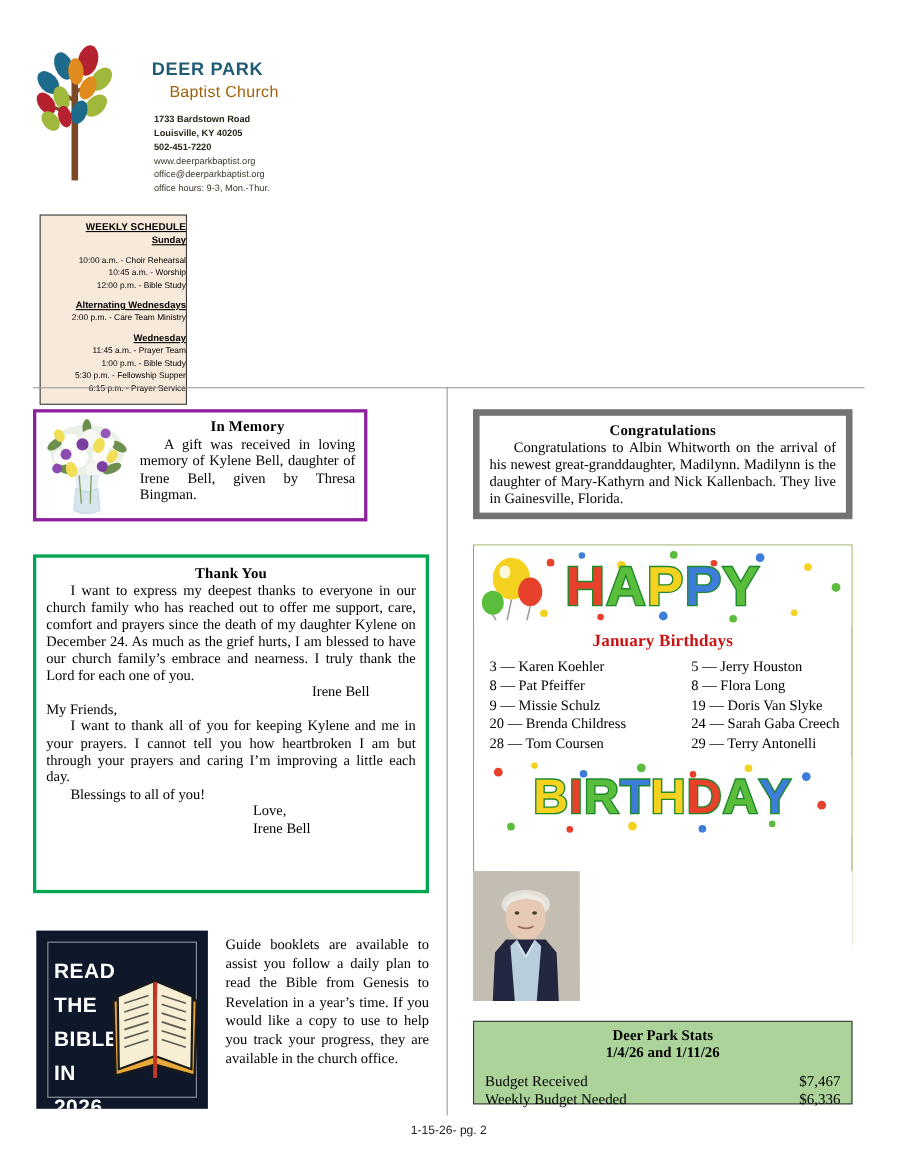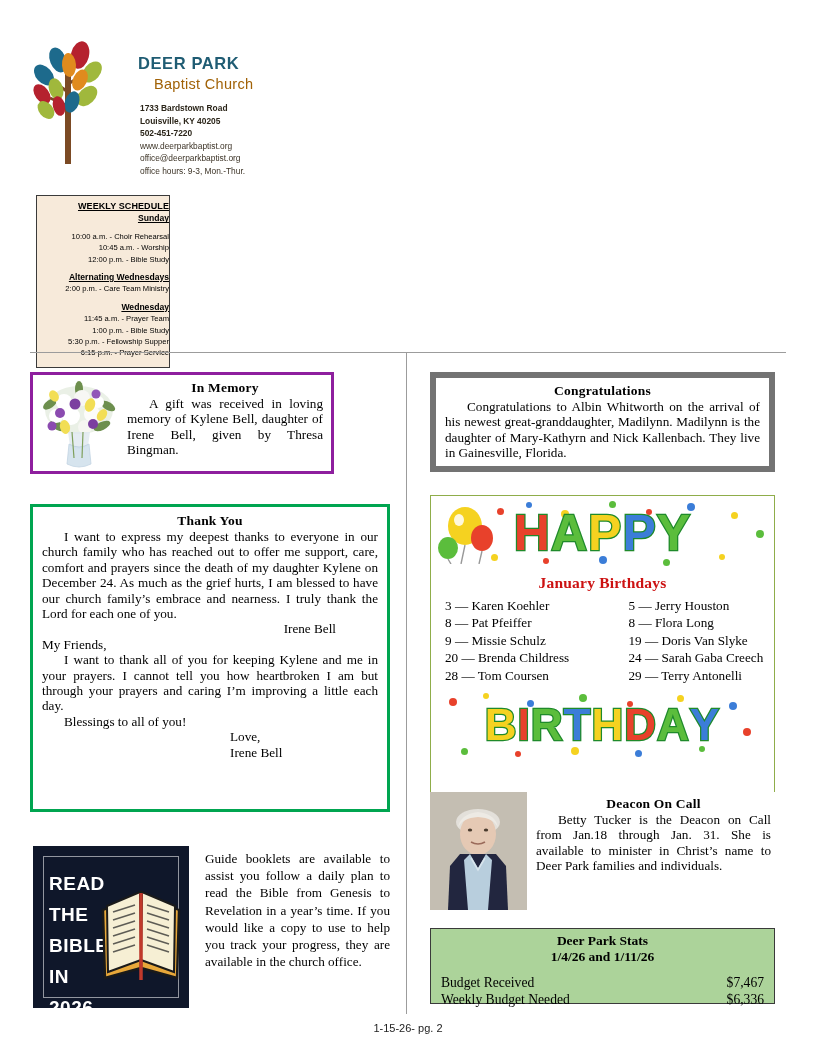--- a/index.html
+++ b/index.html
@@ -530,24 +530,20 @@
       <ellipse cx="48" cy="42" rx="18" ry="21" fill="#E5C9B4"></ellipse>
       <ellipse cx="40" cy="38" rx="2.2" ry="1.6" fill="#4a3b2e"></ellipse>
       <ellipse cx="56" cy="38" rx="2.2" ry="1.6" fill="#4a3b2e"></ellipse>
       <path d="M41 50 Q48 54 55 50" stroke="#9a6a5a" stroke-width="1.6" fill="none"></path>
       <path d="M28 36 Q30 22 48 20 Q66 22 68 36 Q64 26 48 25 Q32 26 28 36 Z" fill="#EDEAE4"></path>
       <path d="M30 62 L20 74 L18 118 L78 118 L76 74 L66 62 Z" fill="#22263F"></path>
       <path d="M40 62 L48 76 L56 62 L62 68 L58 118 L38 118 L34 68 Z" fill="#B8CEDD"></path>
       <path d="M41 66 L48 78 L55 66" stroke="#d8e4ec" stroke-width="1.5" fill="none"></path>
     </svg>
   </div>
-  <div id="deacon-text-wrap">
-    <div class="story-title">Deacon On Call</div>
-    <div class="story-body indent">Betty Tucker is the Deacon on Call from Jan.18 through Jan. 31. She is available to minister in Christ’s name to Deer Park families and individuals.</div>
-  </div>
 </div>
 
 <div id="stats-box" class="story-box">
   <div id="stats-title">Deer Park Stats</div>
   <div id="stats-title" style="margin-bottom:10px;">1/4/26 and 1/11/26</div>
   <div class="stats-row">
     <span>Budget Received</span>
     <span>$7,467</span>
   </div>
   <div class="stats-row">

